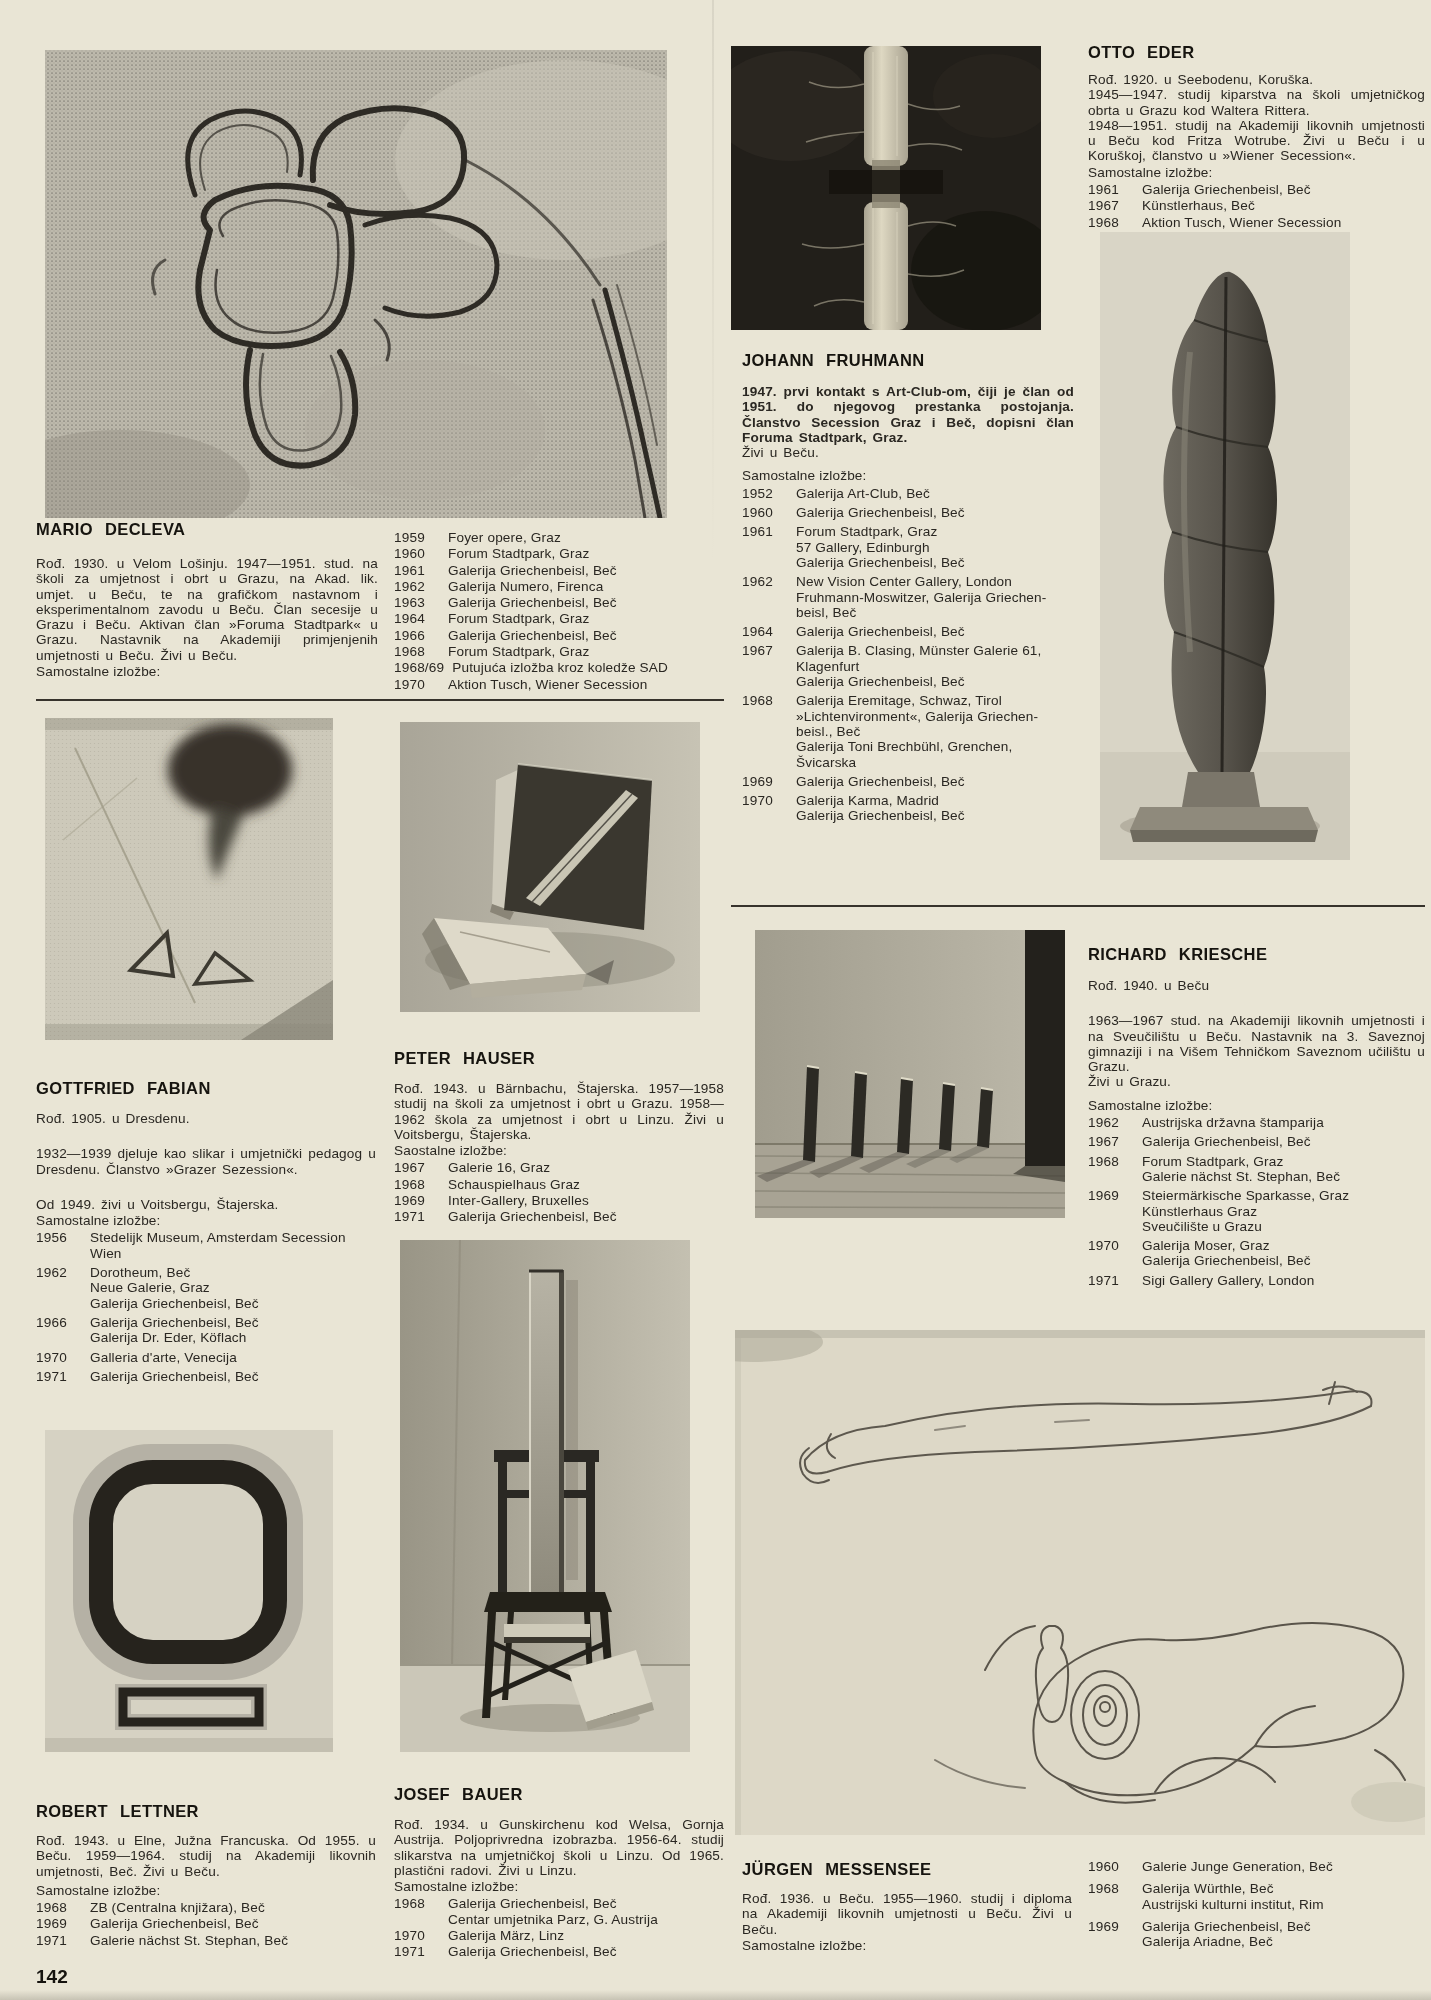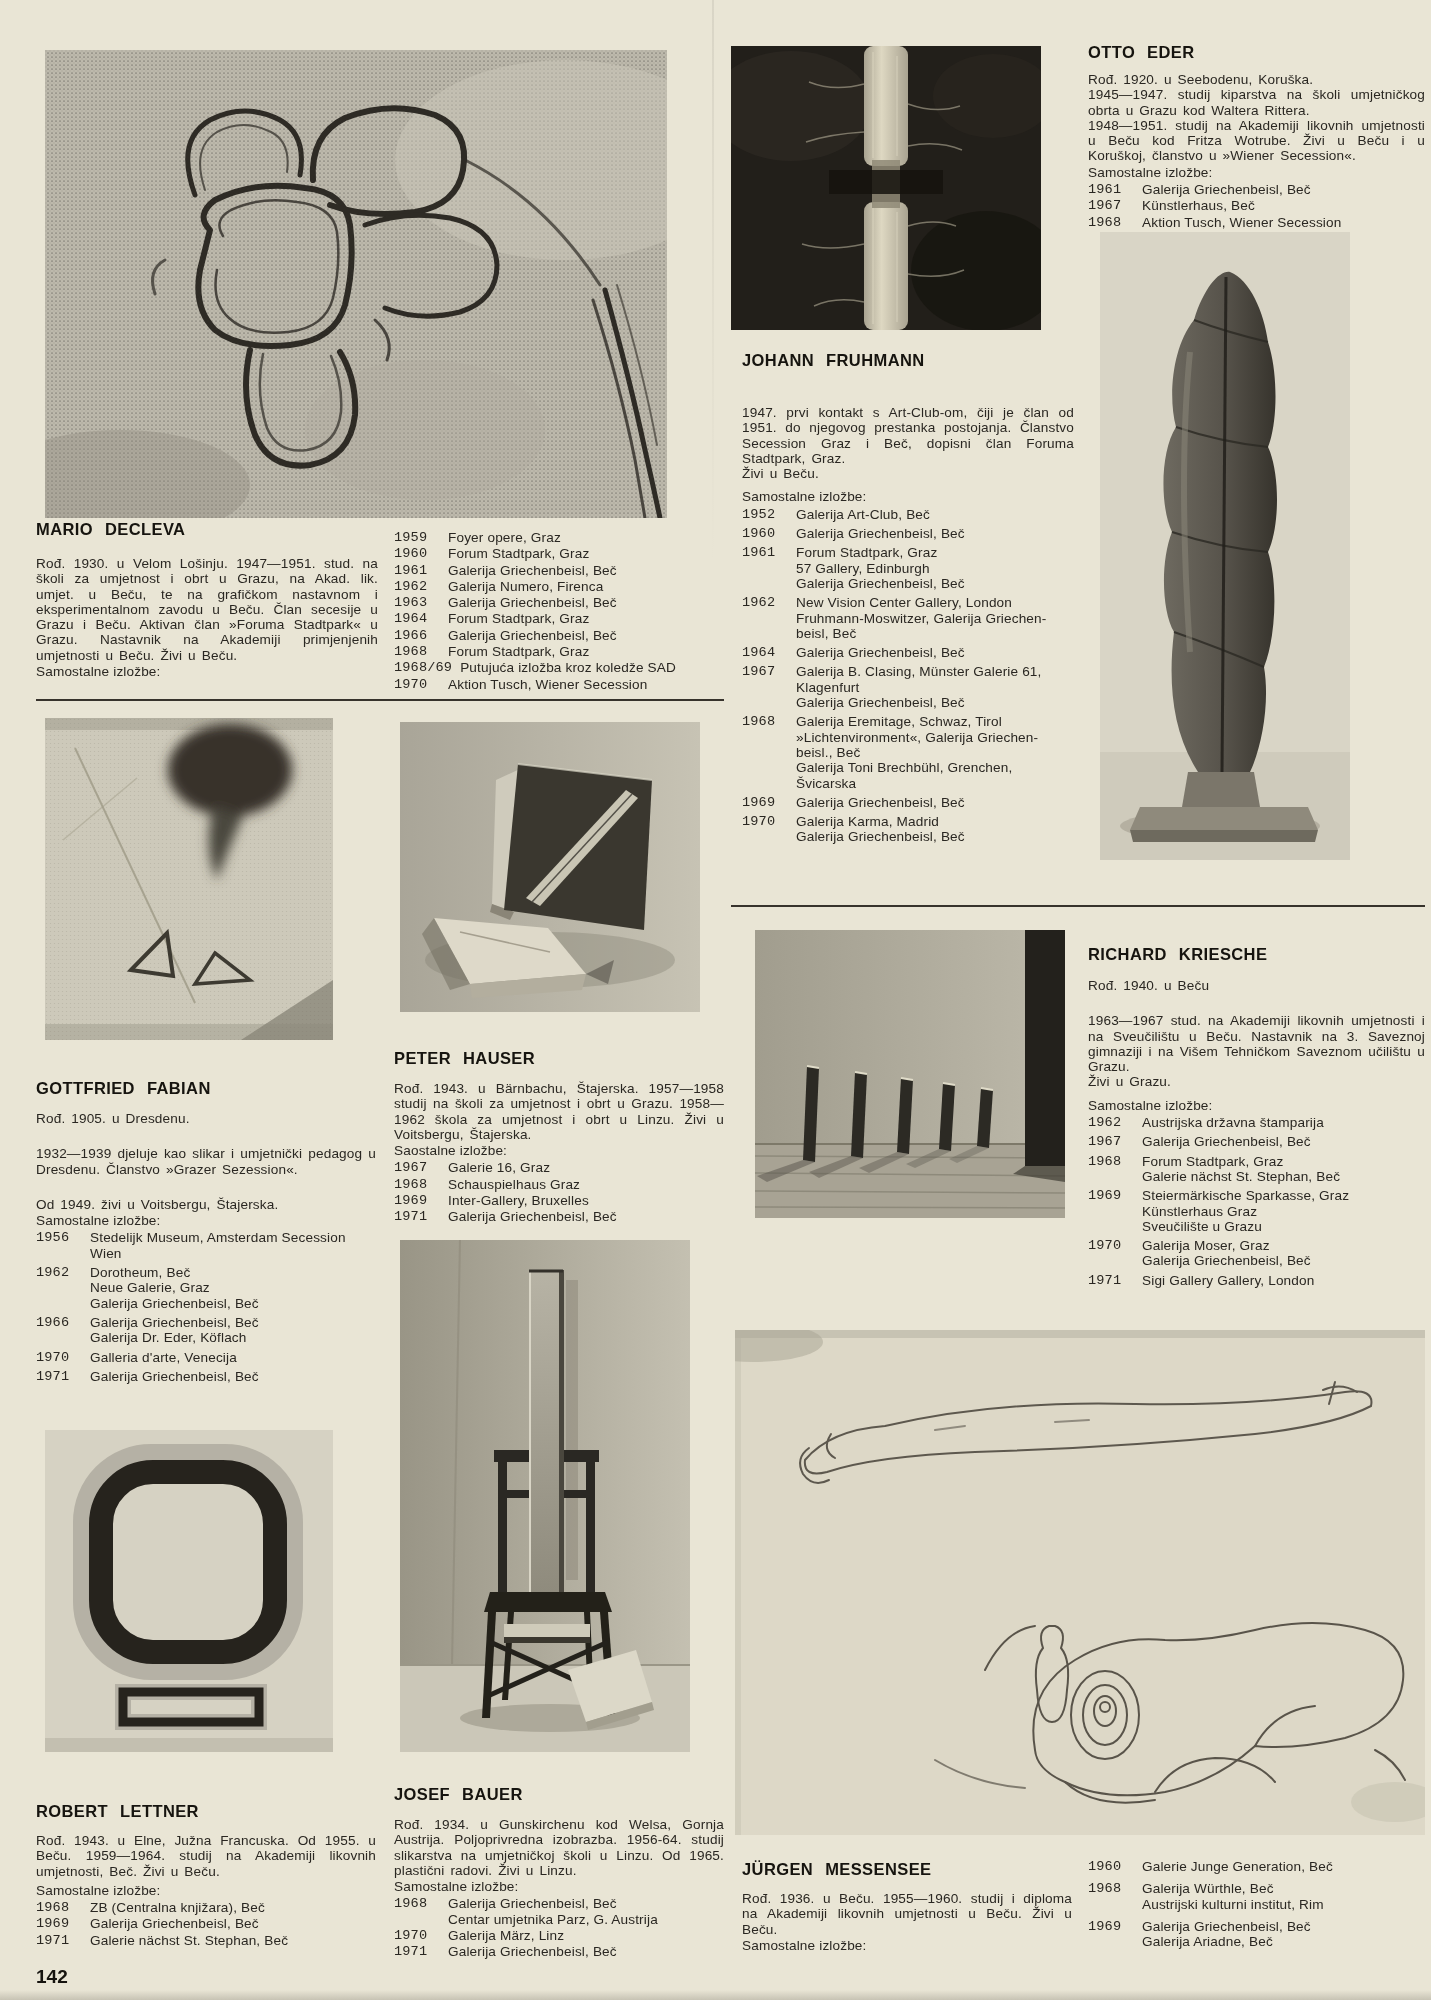--- a/index.html
+++ b/index.html
@@ -2,30 +2,30 @@
 <html><head>
 <meta charset="utf-8">
 <style>
   html,body{margin:0;padding:0;background:#6f6c64;}
   .page{position:relative;width:1431px;height:2000px;margin:0 auto;background:#e9e5d5;
         font-family:"Liberation Sans",sans-serif;color:#2a2722;overflow:hidden;}
   .abs{position:absolute;}
   .artist-name{font-size:16.5px;font-weight:bold;color:#16140f;letter-spacing:.4px;word-spacing:7px;margin:0;}
   .block{position:absolute;font-size:13.6px;line-height:15.3px;letter-spacing:.15px;}
   .bio p{margin:0;text-align:justify;word-spacing:2px;}
-  .bio p.gap{margin-top:21px;}
+  .bio p.gap{margin-top:0;font-weight:bold;}
   .bio p.gap-sm{margin-top:20px;}
   .label{margin-top:1px;}
   .label.gap{margin-top:8px;}
   .label.gap-sm{margin-top:4px;}
   .shows{margin-top:2px;}
   .show-row{display:flex;margin-bottom:1px;}
   .shows.spaced .show-row{margin-bottom:4px;}
   .shows.spaced-lg .show-row{margin-bottom:7px;}
-  .yr{min-width:46px;padding-right:8px;white-space:nowrap;flex:none;font-family:Liberation Mono, monospace;}
+  .yr{min-width:46px;padding-right:8px;white-space:nowrap;flex:none;}
   .ln div{white-space:nowrap;}
   .rule{position:absolute;height:2px;background:#37332c;}
   .art{position:absolute;display:block;}
   .pagenum{position:absolute;font-size:19px;font-weight:bold;color:#16140f;}
   .crease{position:absolute;width:2px;background:linear-gradient(#d9d5c6,transparent);}
   .bottom-edge{position:absolute;left:0;right:0;bottom:0;height:10px;background:linear-gradient(transparent,#c7c3b4);}
 </style>
 </head>
 <body>
 

